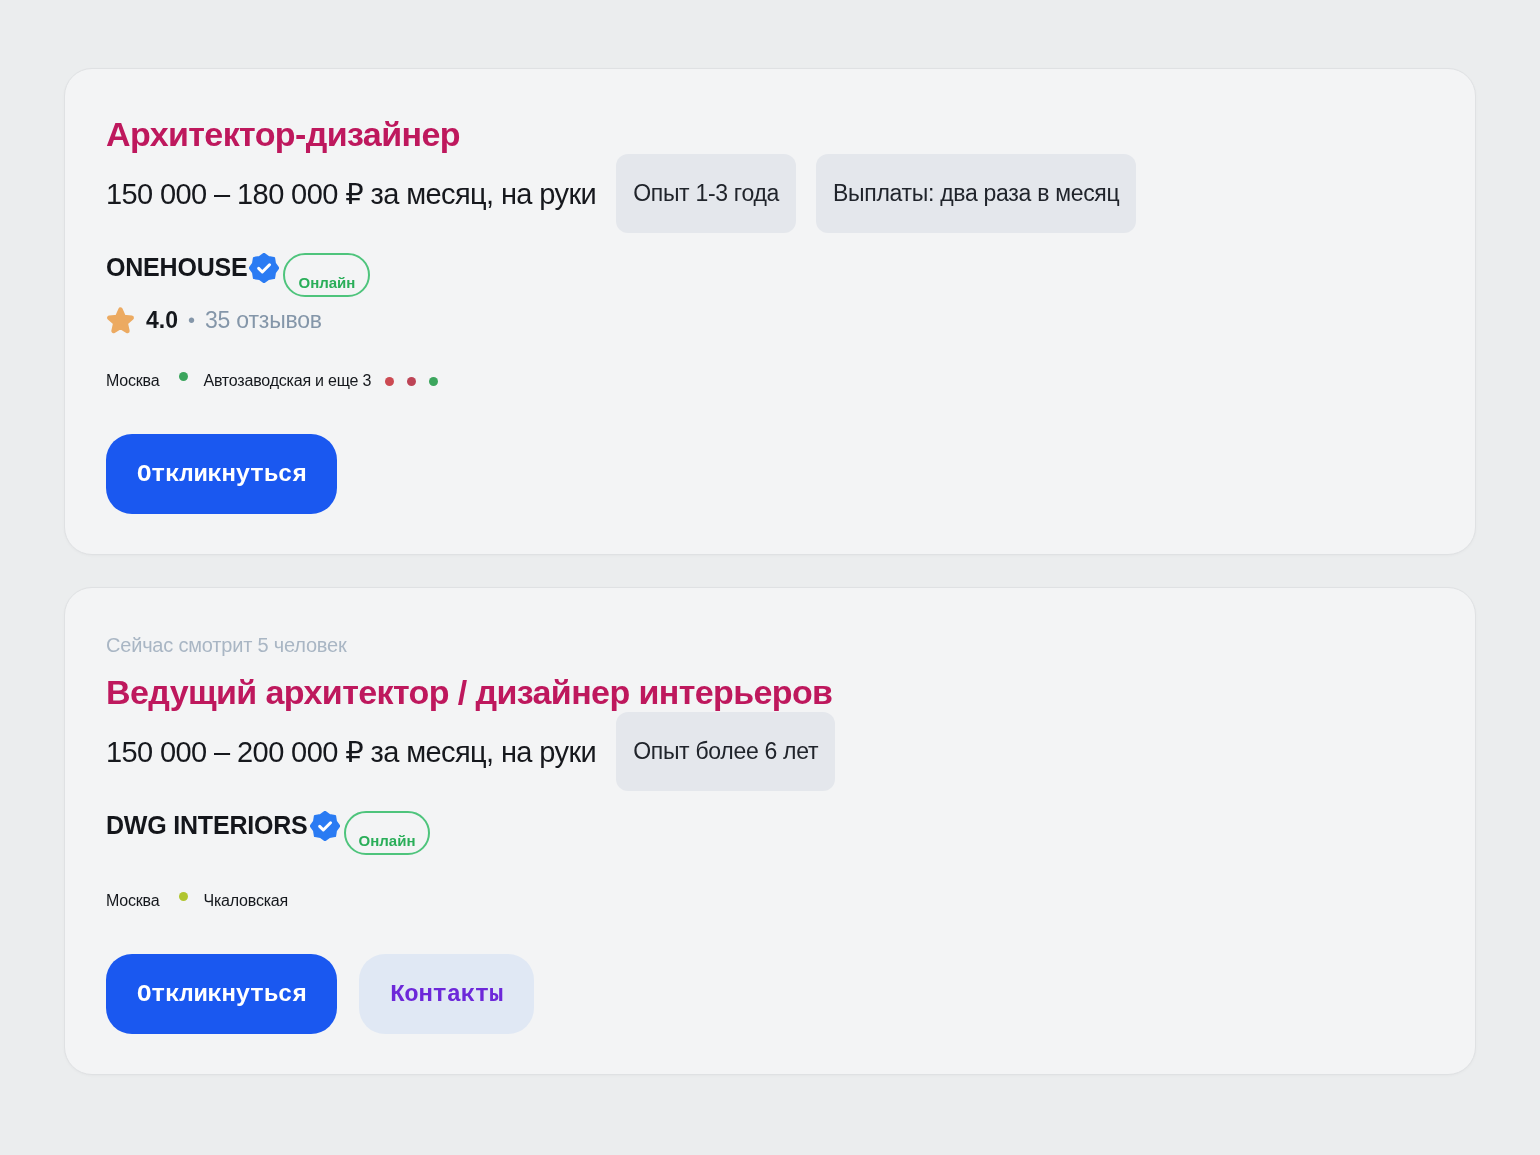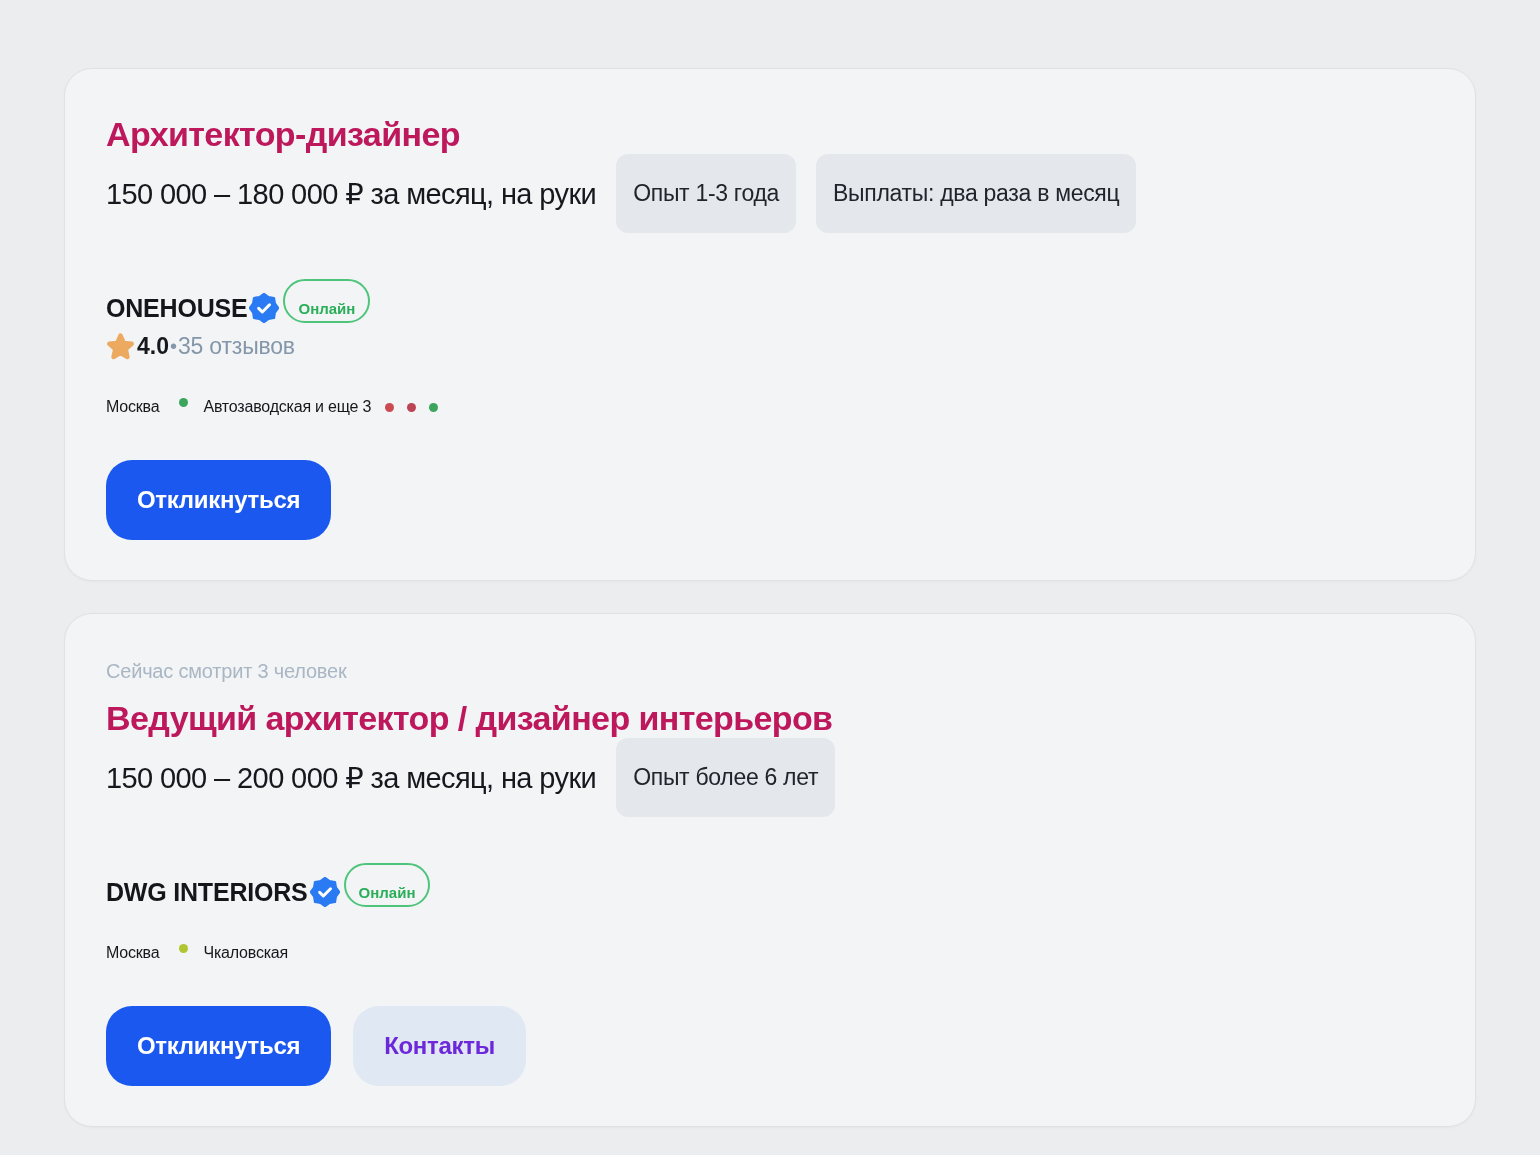--- a/index.html
+++ b/index.html
@@ -48,23 +48,23 @@
   .tag {
     background: #e4e7ec;
     border-radius: 12px;
     padding: 26px 17px;
     font-size: 23px;
     letter-spacing: -0.3px;
     color: #20242b;
     white-space: nowrap;
   }
   .company-row {
-    margin-top: 46px;
-    display: flex;
-    align-items: flex-end;
+    margin-top: 20px;
+    display: flex;
+    align-items: flex-start;
     gap: 2px;
   }
   .company-name {
     font-size: 25px;
     font-weight: 600;
     letter-spacing: -0.2px;
     color: #14161b;
   }
   .verified { width: 30px; height: 30px; display: inline-flex; }
   .online-pill {
@@ -74,20 +74,21 @@
     font-size: 15px;
     font-weight: 600;
     padding: 20px 13px 5px 13px;
     line-height: 1;
     margin-left: 2px;
   }
   .rating-row {
     margin-top: 9px;
     display: flex;
     align-items: center;
+    gap: 9px;
   }
   .star { width: 29px; height: 29px; display: inline-flex; margin-right: 2px; }
   .rating-value { font-size: 23px; font-weight: 600; color: #15181d; }
   .rating-sep { font-size: 20px; color: #8496a9; padding: 0 1px; }
   .rating-reviews { font-size: 23px; color: #8496a9; letter-spacing: -0.2px; }
   .location-row {
     margin-top: 37px;
     display: flex;
     gap: 13px;
     font-size: 16px;
@@ -99,20 +100,21 @@
     display: inline-block; flex: none;
     margin-left: 7px; margin-right: 2px;
   }
   .extra-dots { display: flex; align-items: center; gap: 13px; margin-left: 1px; }
   .extra-dots .metro-dot { margin: 0; }
   .actions {
     margin-top: 44px;
     display: flex;
     align-items: flex-end;
     gap: 22px;
+    font-family: Liberation Mono, monospace;
   }
   .btn {
     border: none;
     height: 80px;
     border-radius: 26px;
     font-family: inherit;
     font-size: 24px;
     font-weight: 700;
     letter-spacing: -0.3px;
     padding: 0 31px;
@@ -167,21 +169,21 @@
         <span class="metro-dot" style="background: rgb(59, 165, 93);"></span>
       </span>
     </div>
 
     <div class="actions">
       <button class="btn btn-primary">Откликнуться</button>
     </div>
   </div>
 
   <div class="card">
-    <div class="viewers">Сейчас смотрит 3 человек</div>
+    <div class="viewers">Сейчас смотрит 5 человек</div>
 
     <div class="title">Ведущий архитектор / дизайнер интерьеров</div>
 
     <div class="salary-row">
       <span class="salary">150 000 – 200 000 ₽ за месяц, на руки</span>
       <span class="tag">Опыт более 6 лет</span>
     </div>
 
     <div class="company-row">
       <span class="company-name">DWG INTERIORS</span>

